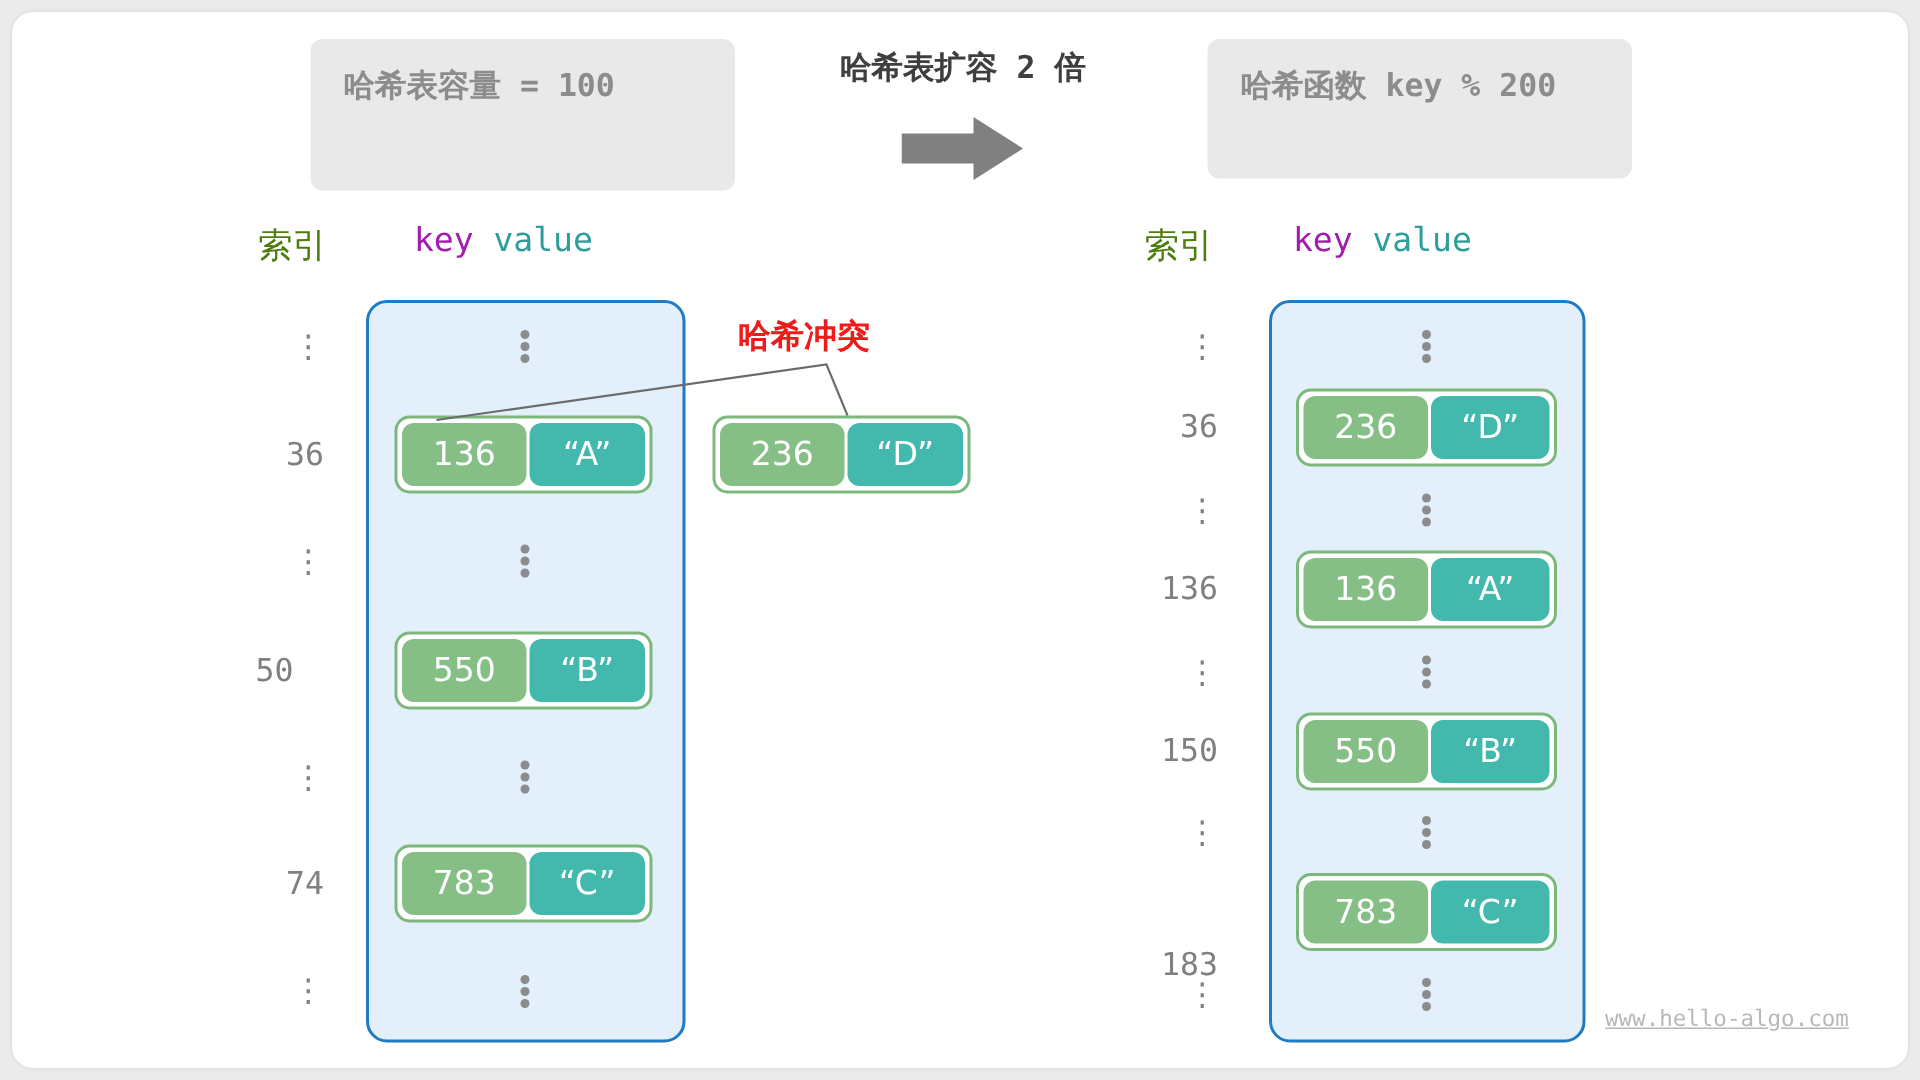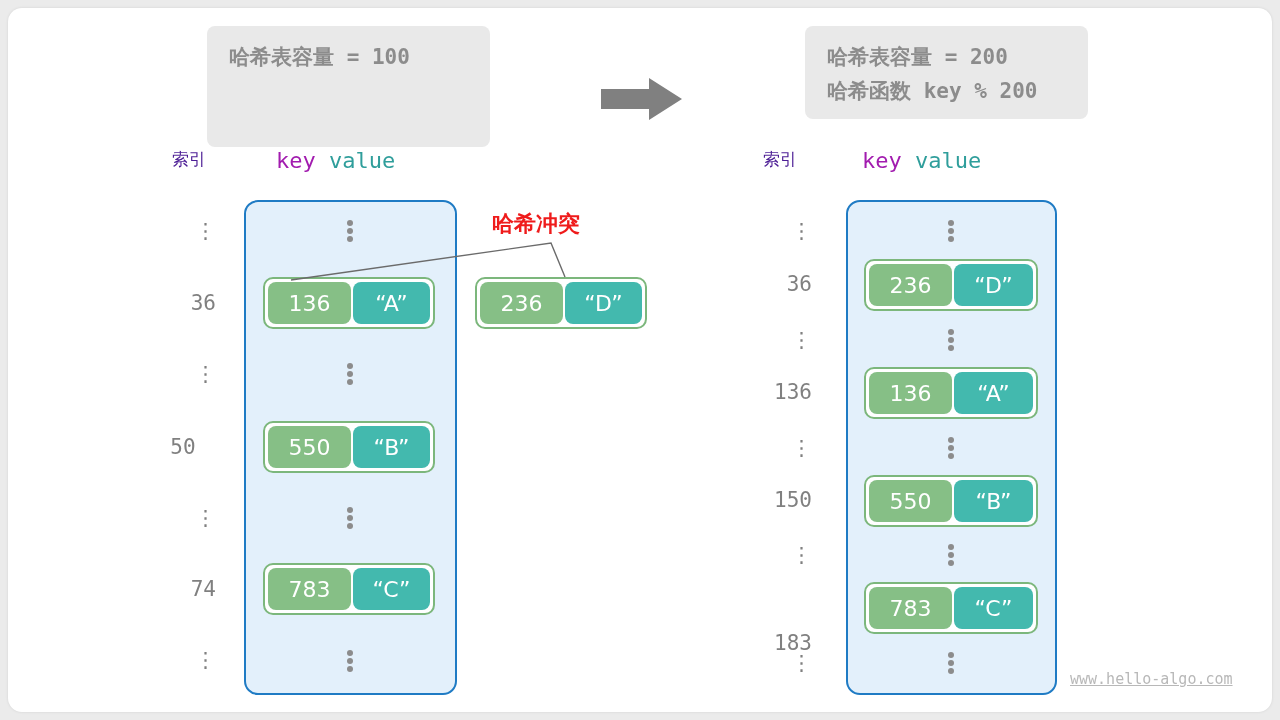--- a/index.html
+++ b/index.html
@@ -64,23 +64,23 @@
   }
 
   
   .col-head {
     position: absolute;
     font-size: 22px;
     white-space: pre;
     font-family: "DejaVu Sans Mono", "Liberation Mono", monospace;
   }
   .col-head.idx {
-    color: #4c1d95;
+    color: #4d7c0f;
     font-family: Liberation Mono, monospace;
-    font-size: 17px;
+    font-size: 23px;
   }
   .col-head .k { color: #a21caf; }
   .col-head .v { color: #2f9e9b; }
 
   
   .bucket {
     position: absolute;
     background: #e3f0fb;
     border: 2.5px solid #1f7bc4;
     border-radius: 14px;
@@ -171,33 +171,33 @@
     white-space: pre;
     text-decoration: underline;
   }
 </style>
 </head>
 <body>
 
 <div id="canvas">
   <div class="card"></div>
 
-  <div class="info-box" style="left:207px; top:26px; width:283px; height:121px;">
+  <div class="info-box" style="left:207px; top:26px; width:283px; height:101px;">
     <div class="info-line">哈希表容量 = 100</div>
   </div>
 
+  <div class="op-title" style="left:521px; top:31px; width:242px;">哈希表扩容 2 倍</div>
 
   <div class="big-arrow" style="left:601px; top:78px; width:82px; height:42px;">
     <svg width="82" height="42" viewBox="0 0 82 42">
       <polygon points="0,11 48,11 48,0 81,21 48,42 48,31 0,31" fill="#808080"></polygon>
     </svg>
   </div>
 
   <div class="info-box" style="left:805px; top:26px; width:283px; height:93px;">
-    <div class="info-line">哈希表容量 = 200</div>
     <div class="info-line">哈希函数 key % 200</div>
   </div>
 
   <div class="col-head idx" style="left:172px; top:148px;">索引</div>
   <div class="col-head" style="left:276px; top:148px;"><span class="k">key</span><span style="color:transparent"> </span><span class="v">value</span></div>
 
   <div class="col-head idx" style="left:763px; top:148px;">索引</div>
   <div class="col-head" style="left:862px; top:148px;"><span class="k">key</span><span style="color:transparent"> </span><span class="v">value</span></div>
 
   <div class="bucket" style="left:244px; top:200px; width:213px; height:495px;"></div>

